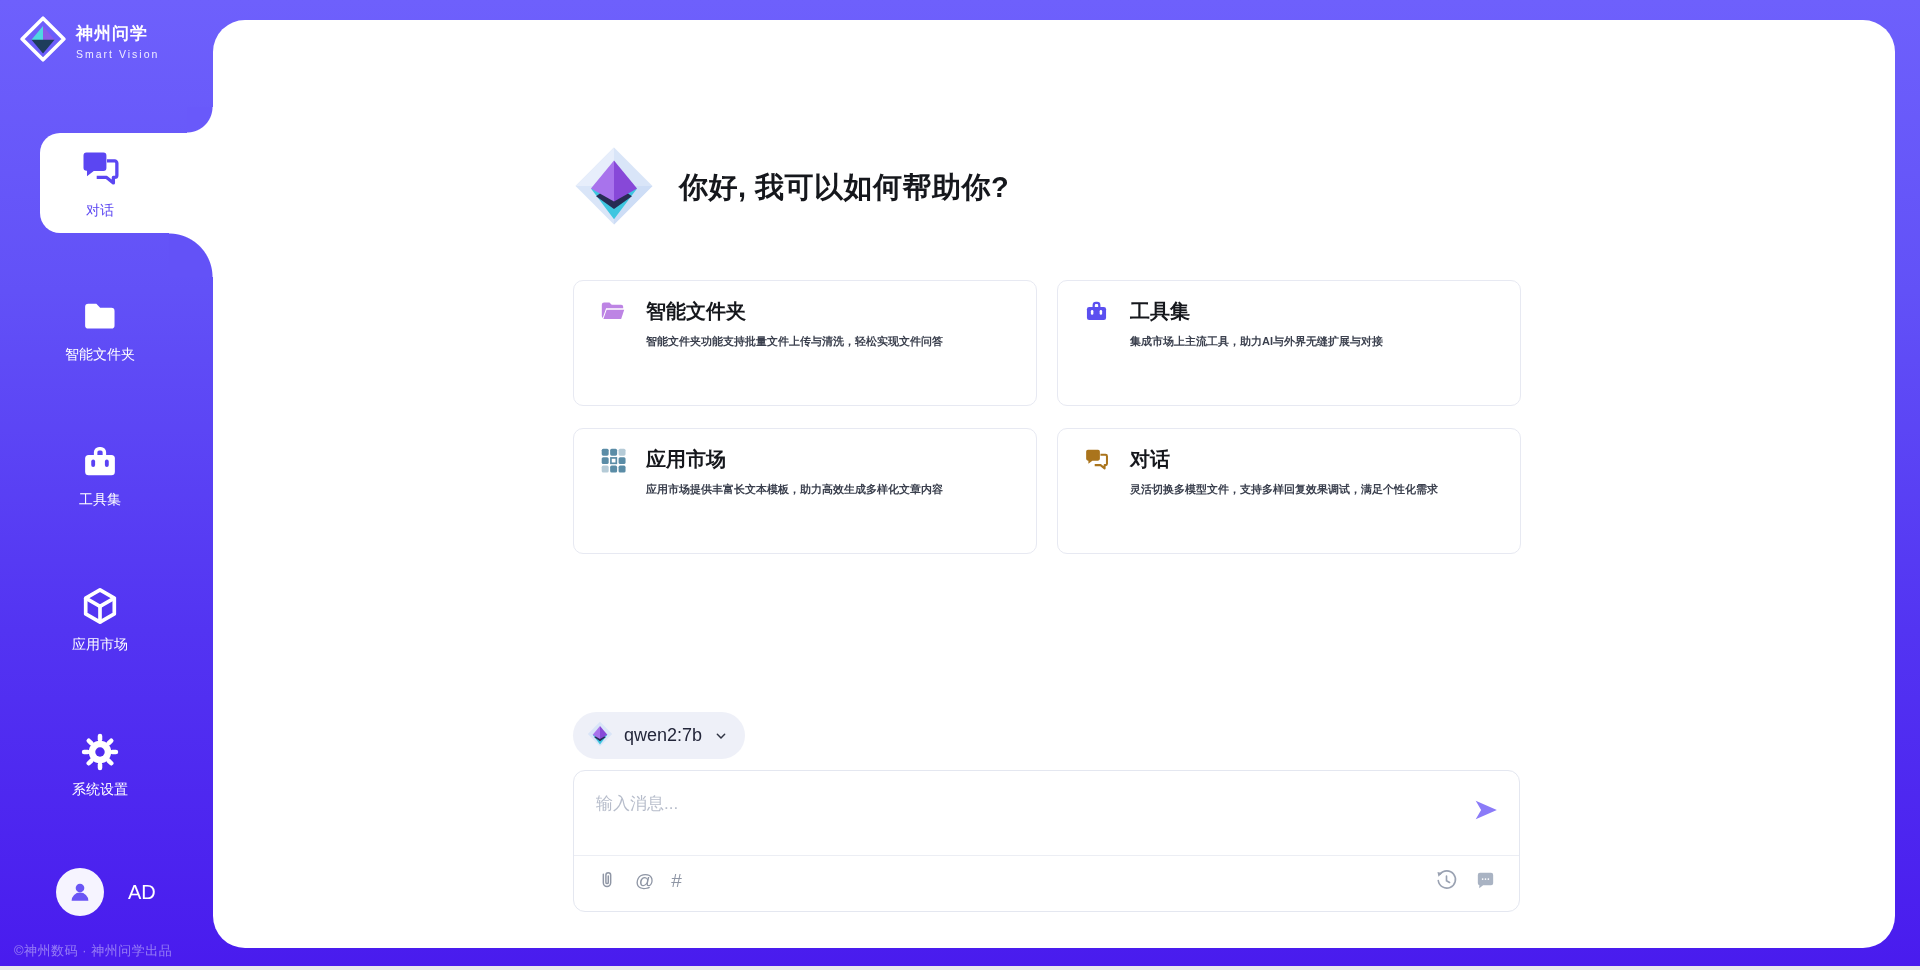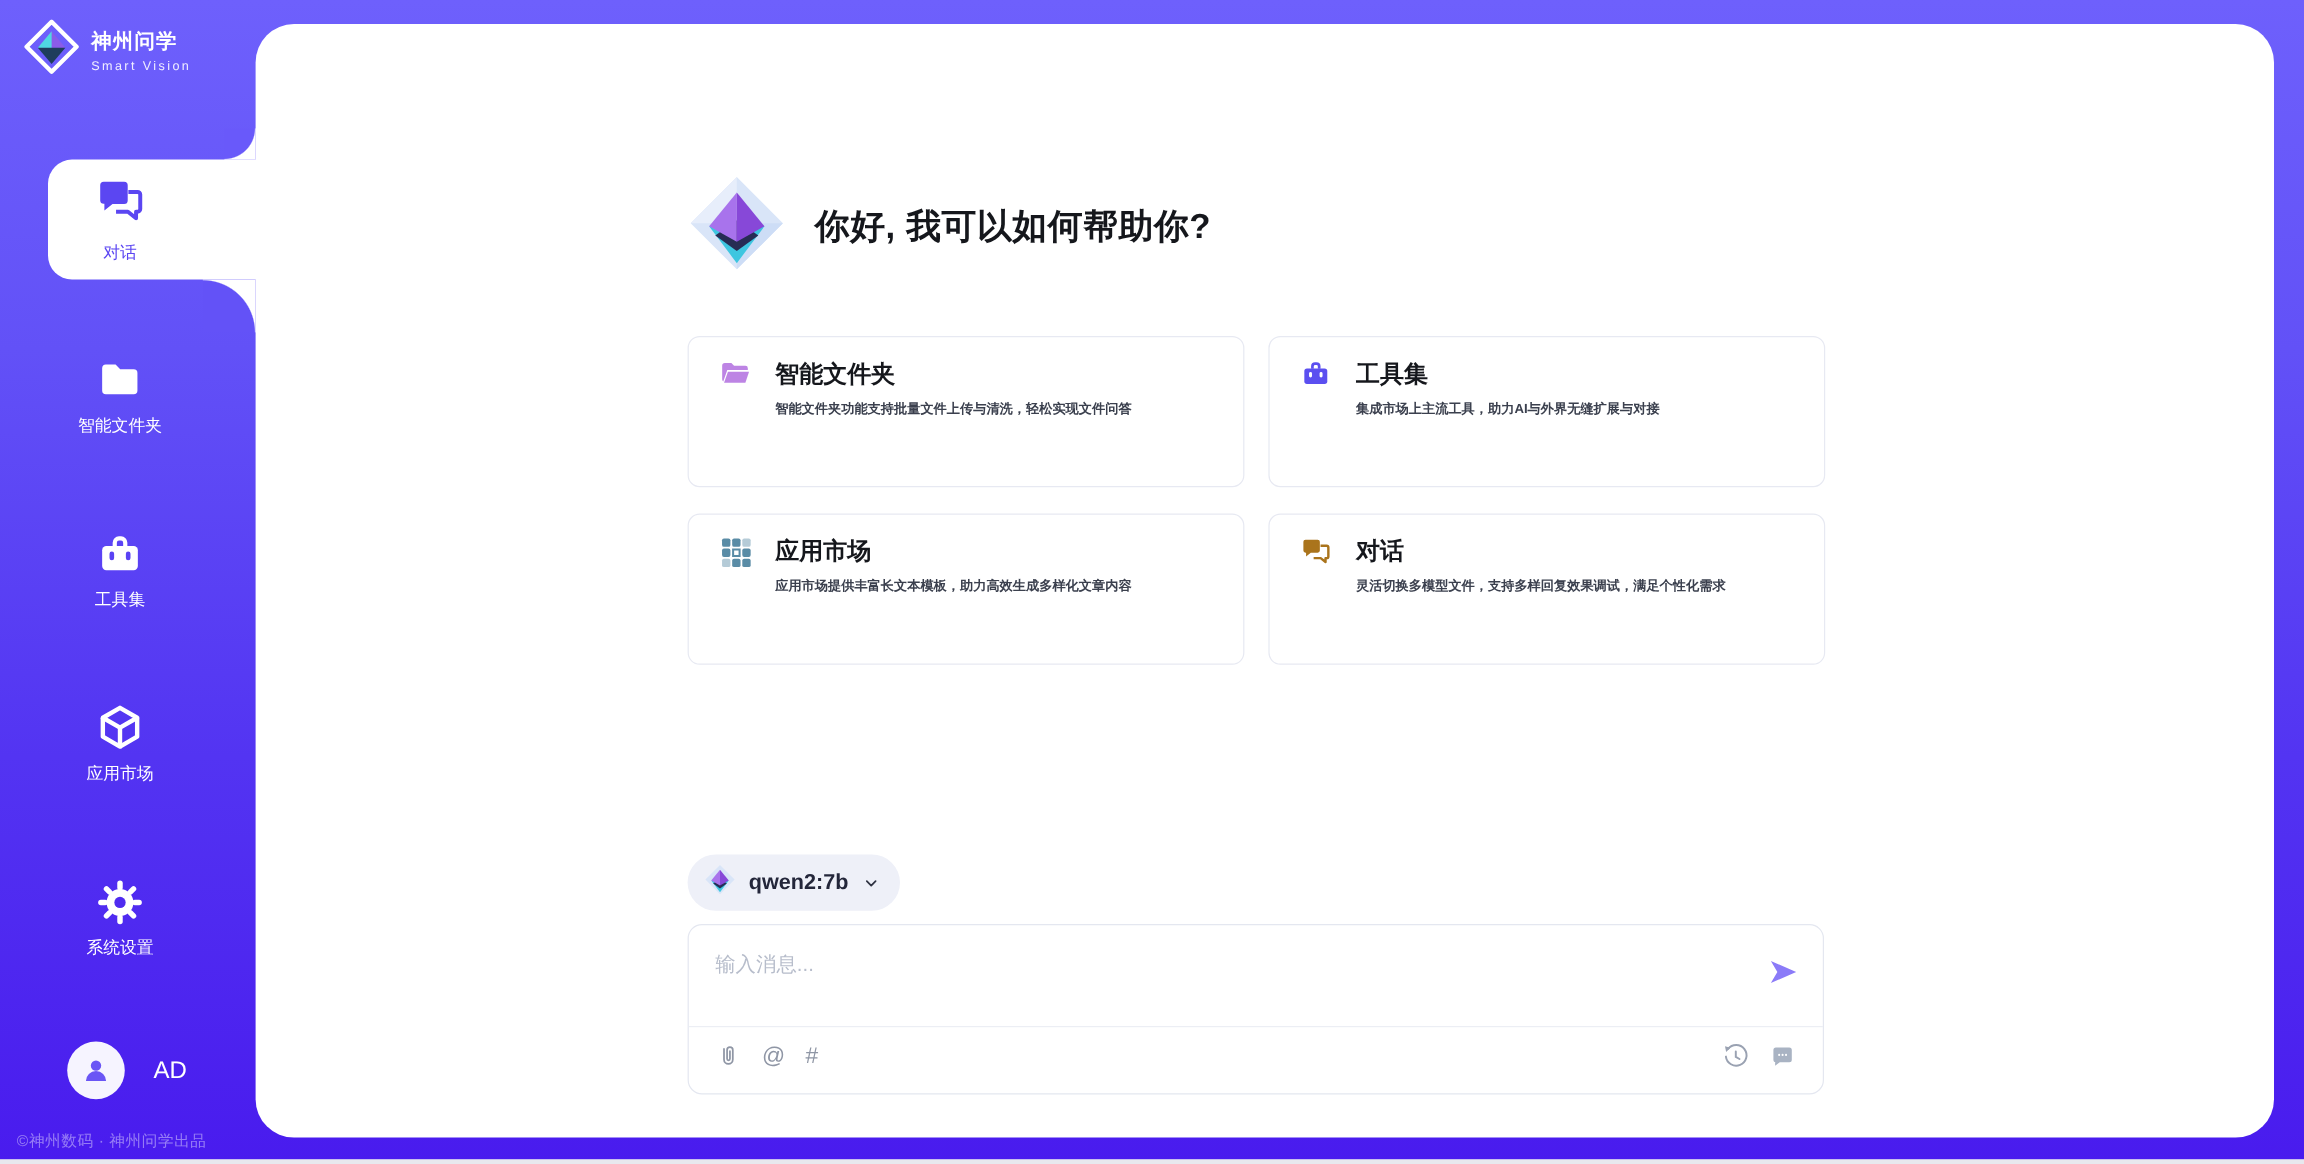--- a/index.html
+++ b/index.html
@@ -43,21 +43,21 @@
   .greeting-text{font-size:29px;font-weight:bold;color:#15171c;letter-spacing:.5px;}
   .cards{position:absolute;left:360px;top:260px;display:grid;
     grid-template-columns:464px 464px;column-gap:20px;row-gap:22px;}
   .card{box-sizing:border-box;height:126px;background:#fff;border:1px solid #e7e9f2;
     border-radius:10px;padding:17px 24px 0 25px;cursor:pointer;}
   .card-head{display:flex;align-items:center;gap:20px;}
   .card-title{font-size:20px;font-weight:bold;color:#15171c;}
   .card-desc{margin-top:8px;padding-left:47px;font-size:11px;line-height:1.5;color:#3b404e;font-weight:bold;}
   .model-pill{position:absolute;left:360px;top:692px;height:47px;border-radius:24px;
     background:#eef0f8;display:inline-flex;align-items:center;gap:11px;padding:0 16px 0 14px;cursor:pointer;}
-  .model-name{font-size:18px;color:#23263a;font-weight:bold;}
+  .model-name{font-size:18px;color:#23263a;}
   .composer{position:absolute;left:360px;top:750px;width:947px;height:142px;box-sizing:border-box;
     background:#fff;border:1.5px solid #e4e7f0;border-radius:12px;}
   .composer-input{position:absolute;left:20px;top:14px;width:840px;height:36px;border:none;outline:none;
     font-size:17px;color:#3b82f6;font-family:"Liberation Sans","DejaVu Sans",sans-serif;background:transparent;}
   .composer-input::placeholder{color:#b7bdcb;}
   .send-btn{position:absolute;right:20px;top:26px;width:26px;height:26px;cursor:pointer;background:none;border:none;padding:0;}
   .composer-divider{position:absolute;left:0;right:0;top:84px;height:1px;background:#eceef4;}
   .tools-left{position:absolute;left:22px;top:98px;display:flex;align-items:center;gap:17px;}
   .tools-right{position:absolute;right:22px;top:98px;display:flex;align-items:center;gap:16px;}
   .glyph-btn{font-size:19px;color:#8f96a5;cursor:pointer;line-height:24px;}

